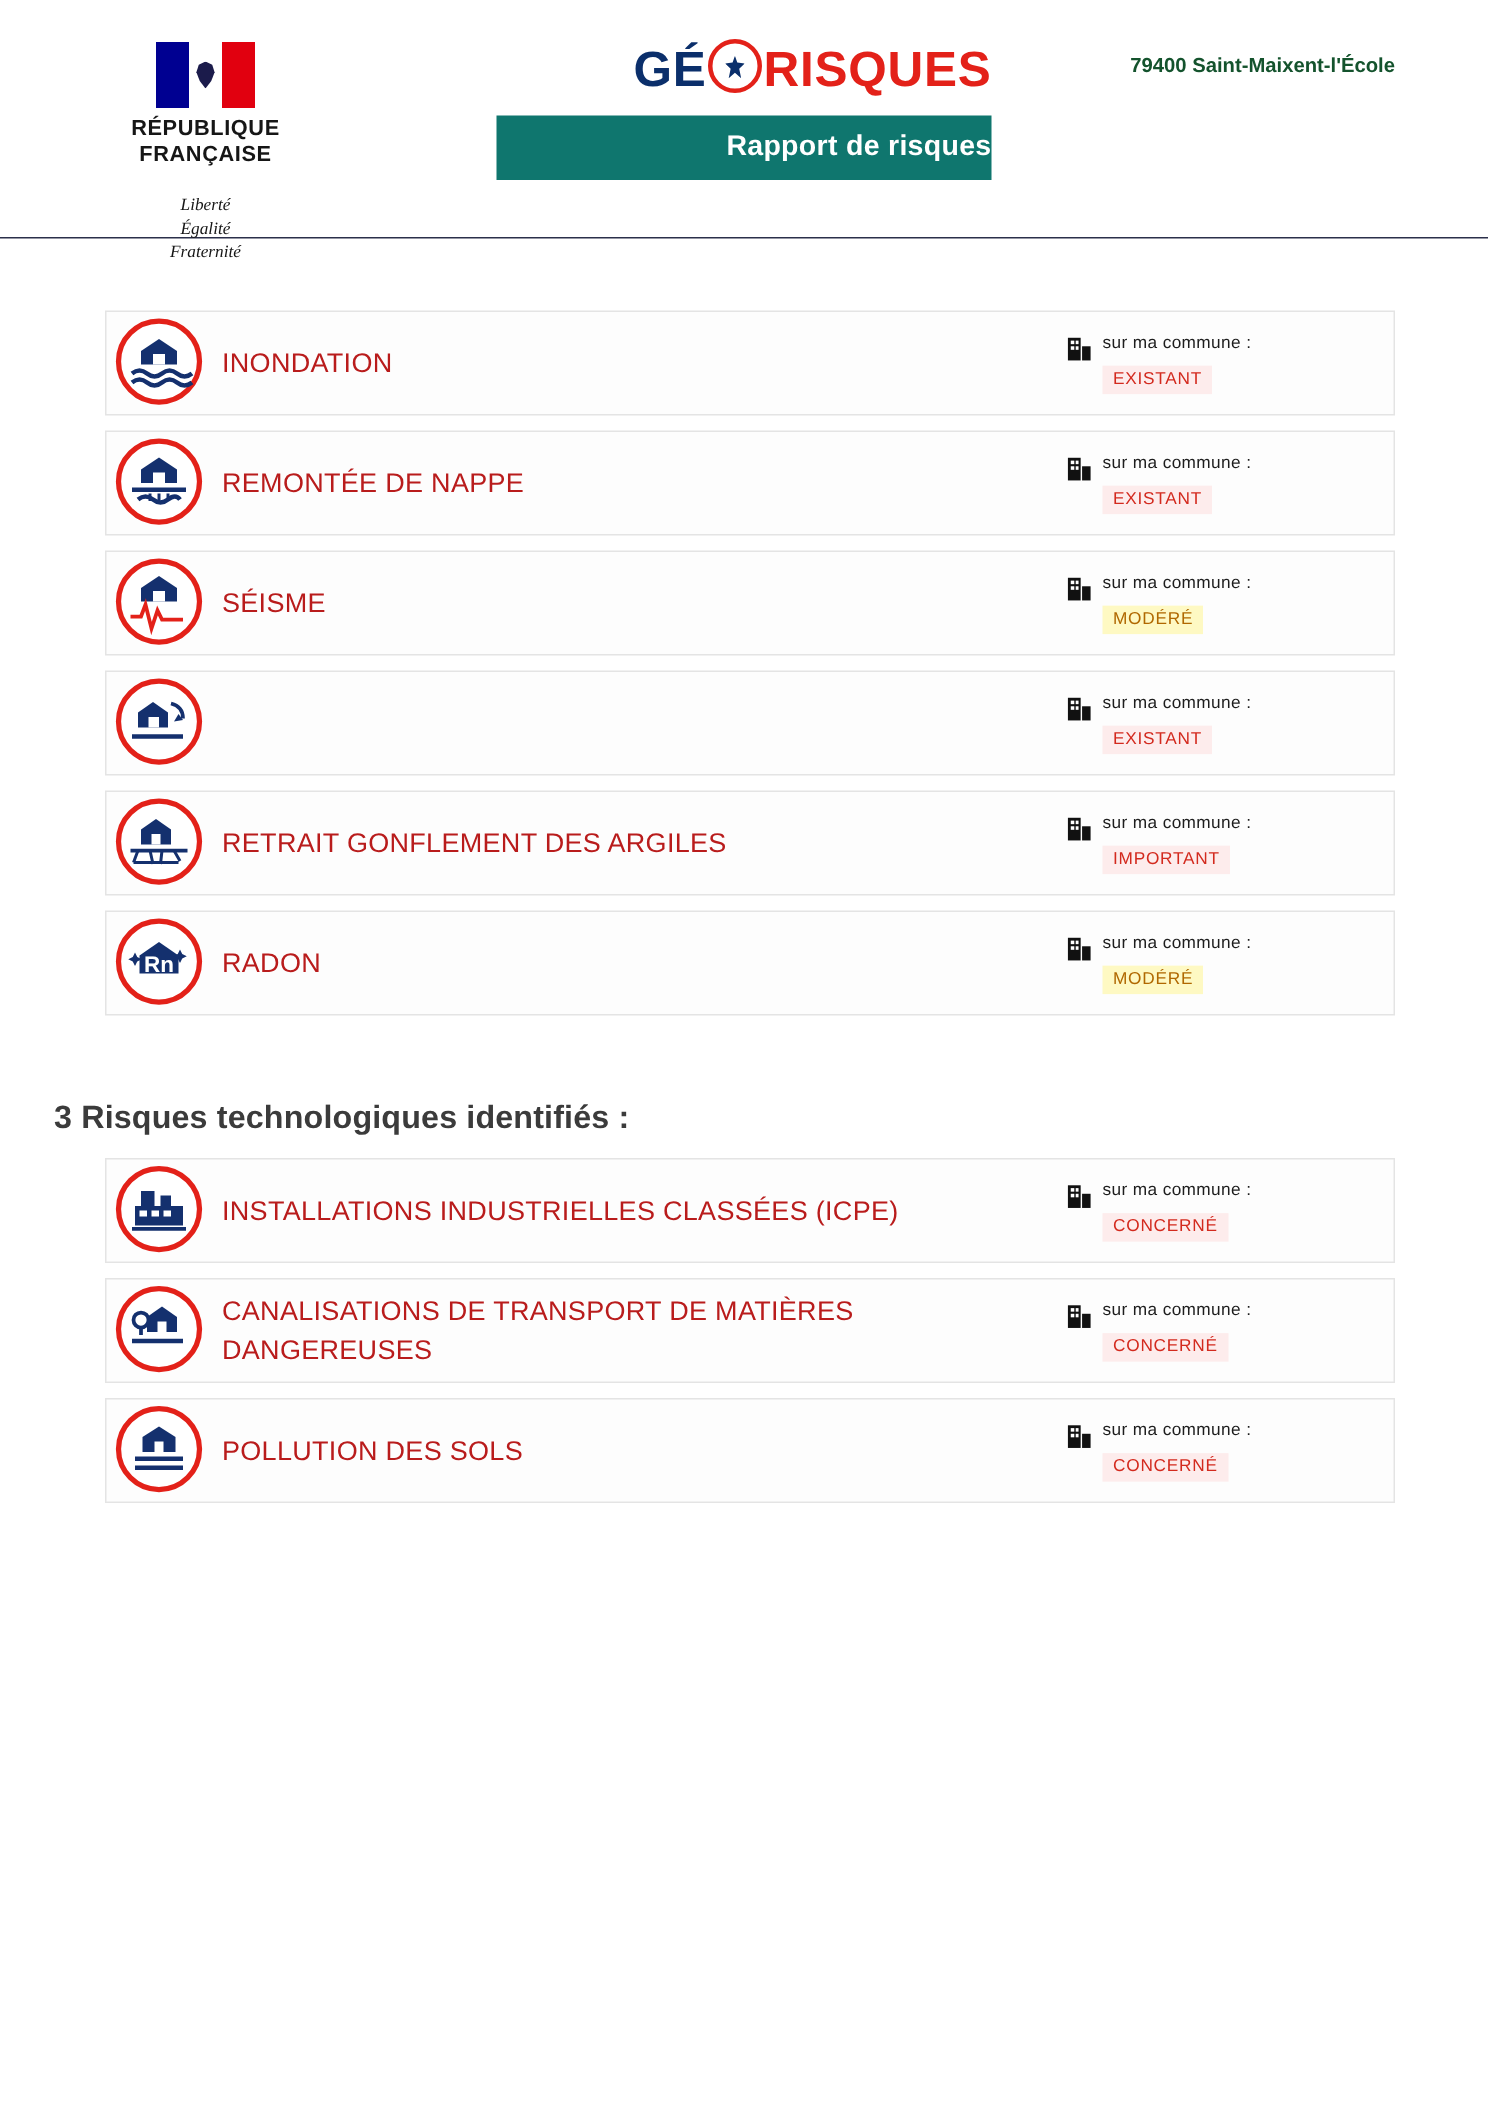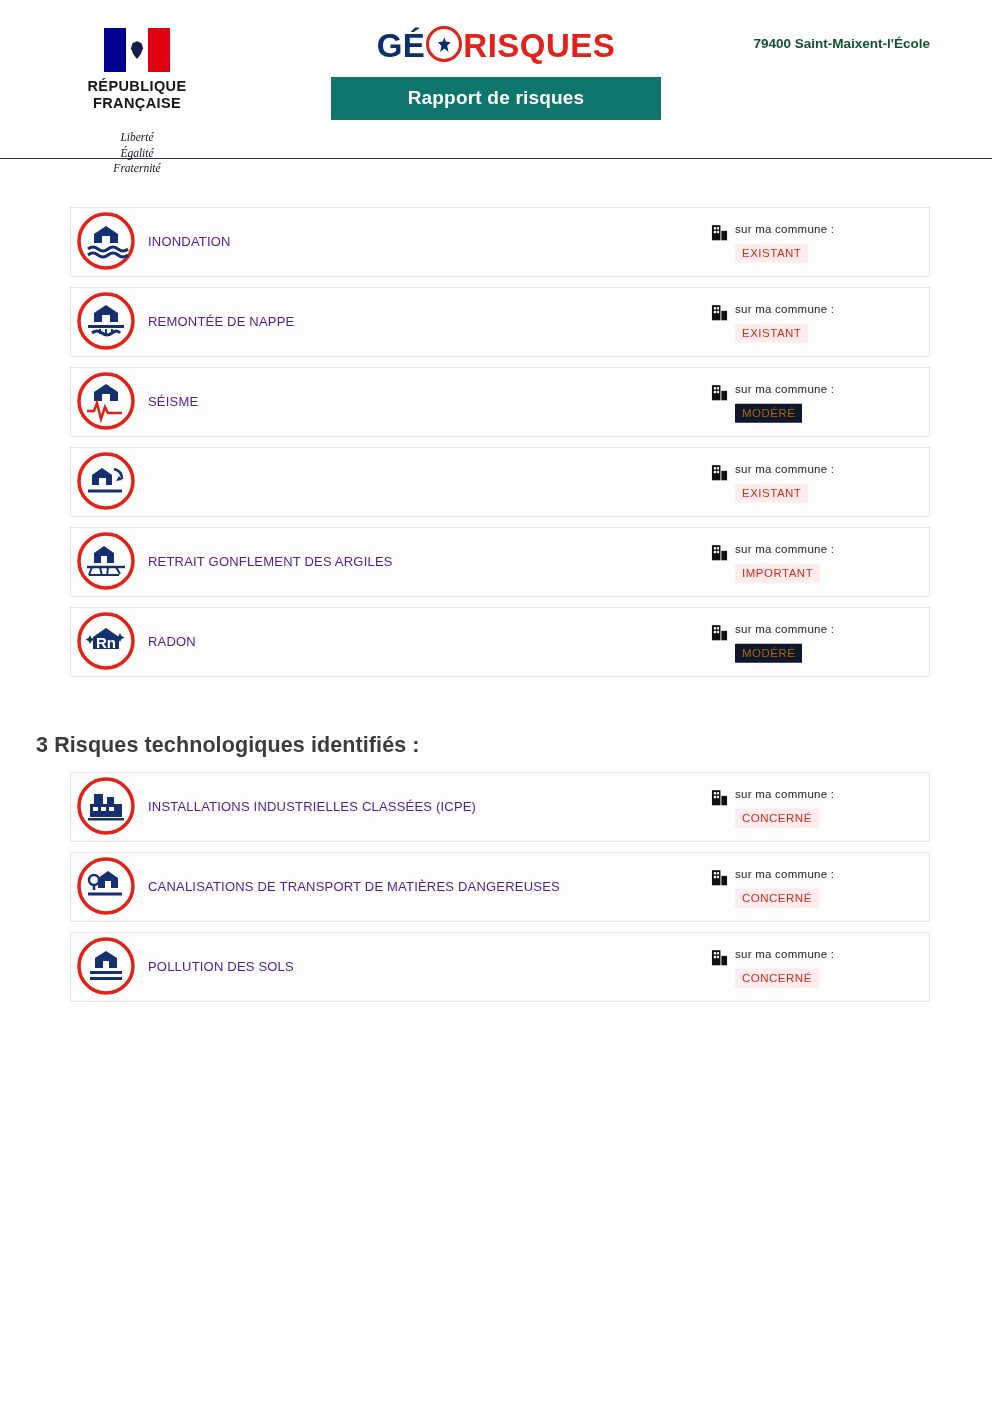--- a/index.html
+++ b/index.html
@@ -67,21 +67,21 @@
     line-height: 1.35;
     color: #161616;
   }
 
   .brand {
     position: absolute;
     left: 50%;
     transform: translateX(-50%);
     top: 26px;
     width: 330px;
-    text-align: center;
+    text-align: right;
   }
   .brand-title {
     font-size: 33px;
     font-weight: bold;
     letter-spacing: 0.5px;
     white-space: nowrap;
   }
   .brand-title .ge { color: #0b2f6b; }
   .brand-title .risques { color: #e32119; }
   .brand-o {
@@ -151,22 +151,22 @@
   }
   .risk-icon {
     width: 64px;
     height: 64px;
     margin-left: 3px;
     margin-top: -2px;
     flex: none;
     position: relative;
   }
   .risk-label {
-    font-size: 13px;
-    color: #4c1d95;
+    font-size: 18px;
+    color: #b91c1c;
     letter-spacing: 0.2px;
     line-height: 1.45;
     margin-left: 10px;
     max-width: 520px;
   }
   .risk-status {
     position: absolute;
     left: 640px;
     top: 50%;
     transform: translateY(-50%);
@@ -190,21 +190,21 @@
     margin-top: 6px;
     padding: 3px 7px 4px;
     font-size: 11.5px;
     letter-spacing: 0.5px;
   }
   .badge-existant, .badge-important, .badge-concerne {
     background: #fdecec;
     color: #d32a1e;
   }
   .badge-modere {
-    background: #0f172a;
+    background: #fef9c3;
     color: #b06800;
   }
 </style>
 </head>
 <body>
 
 <div class="header">
 
   <div class="marianne">
     <div class="flag">

